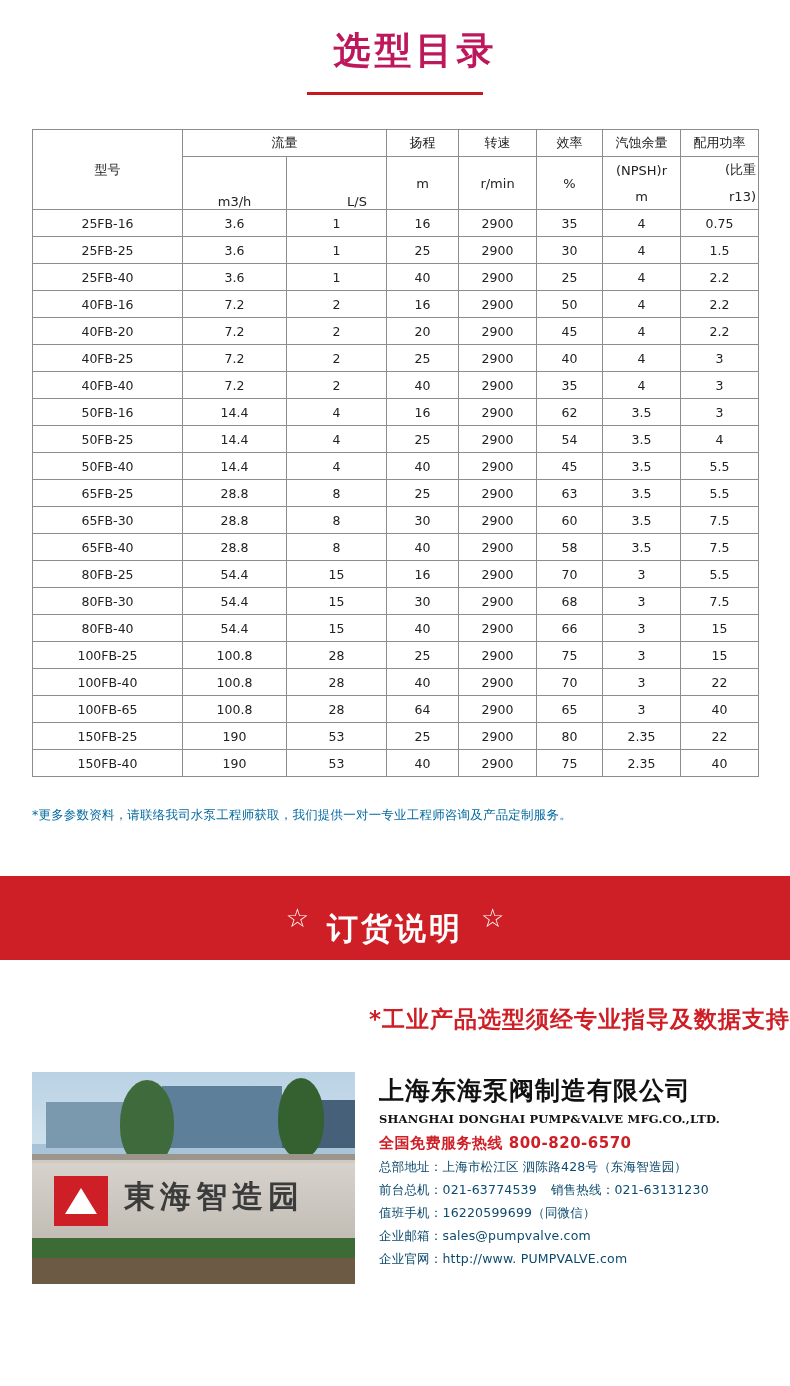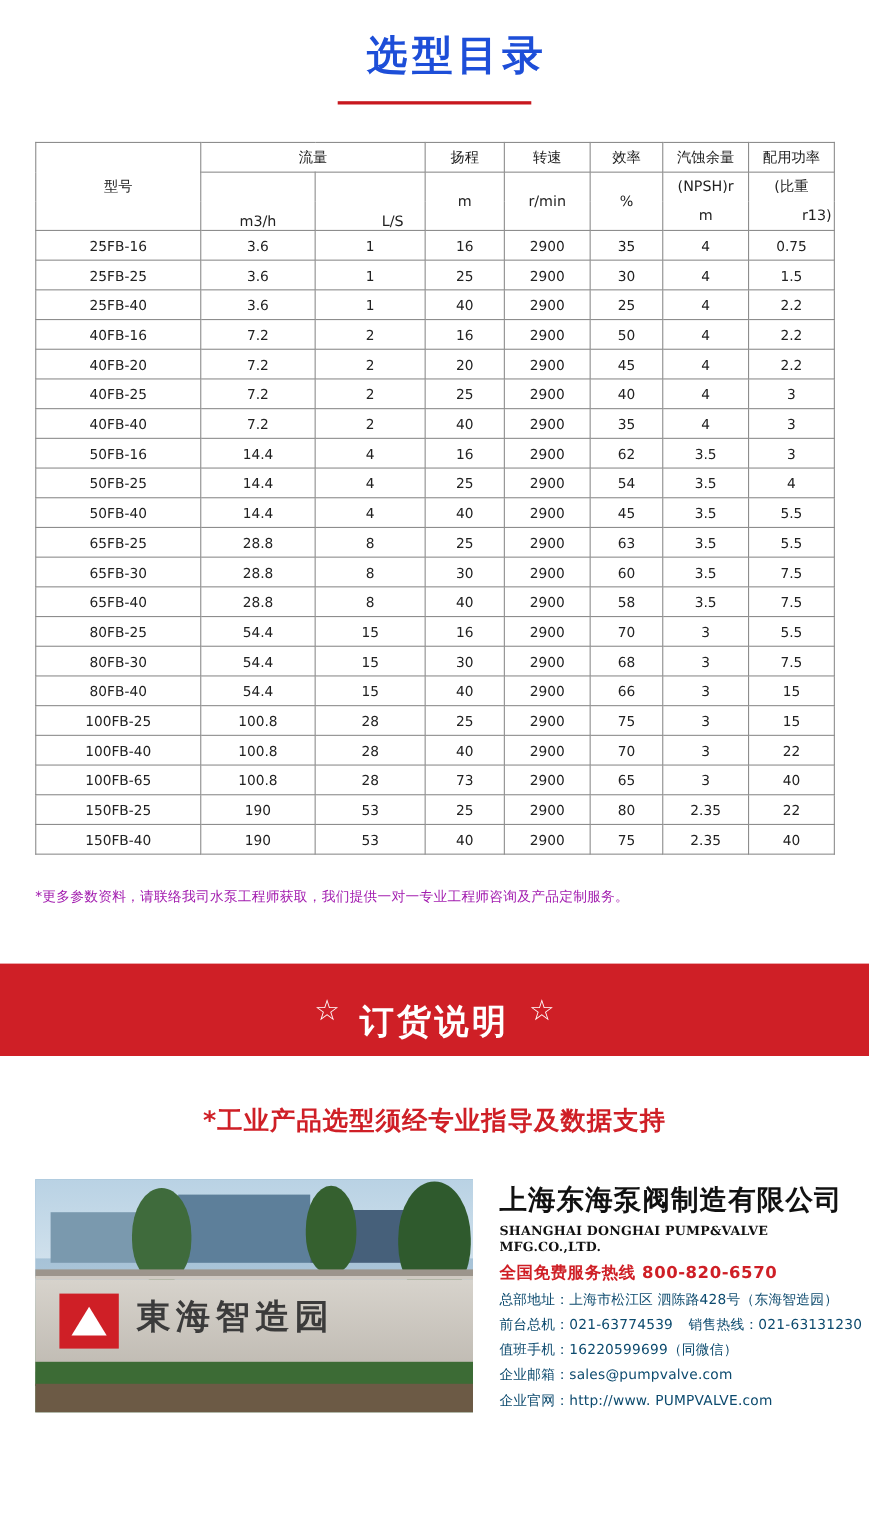--- a/index.html
+++ b/index.html
@@ -23,21 +23,21 @@
   
   .title-block {
     text-align: center;
     padding-top: 26px;
   }
   .title-text {
     font-family: "DejaVu Sans", sans-serif;
     font-size: 37px;
     font-weight: bold;
     letter-spacing: 4px;
-    color: #1d4ed8;
+    color: #be185d;
     padding-left: 41px;
   }
   .title-rule {
     width: 176px;
     height: 3px;
     background: #c8181f;
     margin: 16px auto 0 auto;
   }
 
   
@@ -75,21 +75,21 @@
   .col-head  { width: 72px; }
   .col-speed { width: 78px; }
   .col-eff   { width: 66px; }
   .col-npsh  { width: 78px; }
   .col-power { width: 78px; }
 
   .note {
     margin: 30px 32px 0 32px;
     font-family: "DejaVu Sans", sans-serif;
     font-size: 12.5px;
-    color: #a21caf;
+    color: #0369a1;
     letter-spacing: 0.2px;
   }
 
   
   .banner {
     margin-top: 52px;
     background: #cf1f26;
     height: 84px;
     display: flex;
     align-items: center;
@@ -108,42 +108,42 @@
   .banner-text {
     font-family: "DejaVu Sans", sans-serif;
     font-size: 31px;
     font-weight: bold;
     letter-spacing: 3px;
     margin-top: 21px;
   }
 
   
   .red-notes {
-    text-align: center;
+    text-align: right;
     margin-top: 42px;
   }
   .red-note {
     font-family: "DejaVu Sans", sans-serif;
     color: #cf1f26;
     font-weight: bold;
     font-size: 23px;
     letter-spacing: 1px;
     line-height: 1.55;
   }
 
   
   .footer {
     margin-top: 34px;
     display: flex;
     align-items: flex-start;
     padding-left: 32px;
   }
   .photo {
     position: relative;
-    width: 398px;
+    width: 323px;
     height: 212px;
     overflow: hidden;
     background: linear-gradient(#8fb4cf 0%, #a9c4d8 38%, #8aa48f 60%, #6d8a67 100%);
     flex: none;
   }
   .ph-sky {
     position: absolute; left: 0; top: 0; width: 100%; height: 72px;
     background: linear-gradient(#b9d2e4, #cfe0ec);
   }
   .ph-bld1 {
@@ -276,21 +276,21 @@
           <th class="hdr-cn">汽蚀余量</th>
           <th class="hdr-cn">配用功率</th>
         </tr>
         <tr>
           <th rowspan="2" class="hdr-sub" style="border-bottom: 1px solid rgb(141, 141, 141); vertical-align: bottom;">m3/h</th>
           <th rowspan="2" class="hdr-sub" style="vertical-align: bottom; padding-left: 43px;">L/S</th>
           <th rowspan="2" class="hdr-sub">m</th>
           <th rowspan="2" class="hdr-sub">r/min</th>
           <th rowspan="2" class="hdr-sub">%</th>
           <th class="hdr-sub" style="border-bottom:none;">(NPSH)r</th>
-          <th class="hdr-sub" style="border-bottom:none;">(比重</th>
+          <th class="hdr-sub" style="border-bottom:none;text-align:right;">(比重</th>
         </tr>
         <tr>
           <th class="hdr-sub" style="border-top:none;">m</th>
           <th class="hdr-sub" style="border-top:none;padding-left:48px;">r13)</th>
         </tr>
 
       </thead>
       <tbody>
           <tr>
             <td>25FB-16</td>
@@ -469,21 +469,21 @@
             <td>40</td>
             <td>2900</td>
             <td>70</td>
             <td>3</td>
             <td>22</td>
           </tr>
           <tr>
             <td>100FB-65</td>
             <td>100.8</td>
             <td>28</td>
-            <td>73</td>
+            <td>64</td>
             <td>2900</td>
             <td>65</td>
             <td>3</td>
             <td>40</td>
           </tr>
           <tr>
             <td>150FB-25</td>
             <td>190</td>
             <td>53</td>
             <td>25</td>

